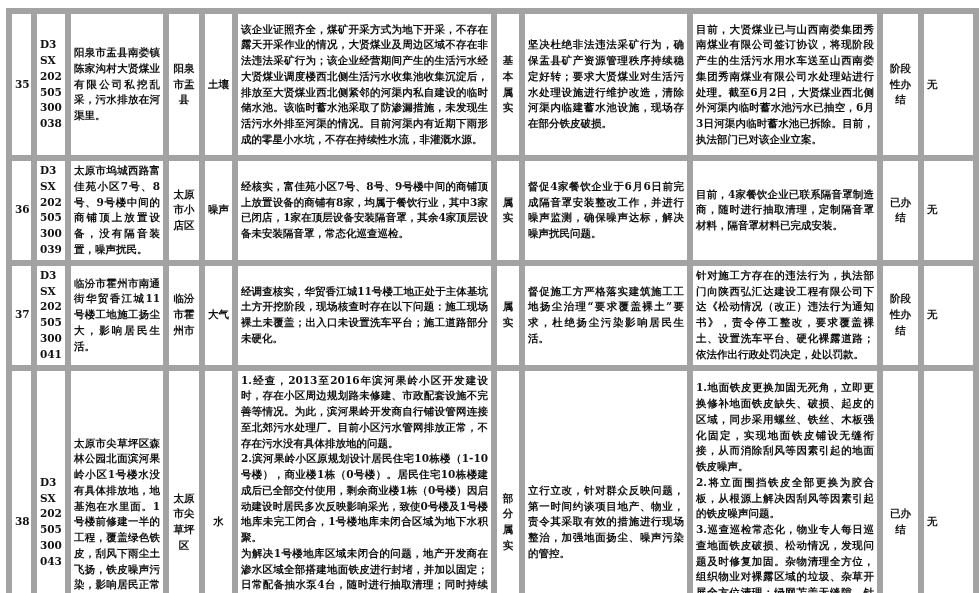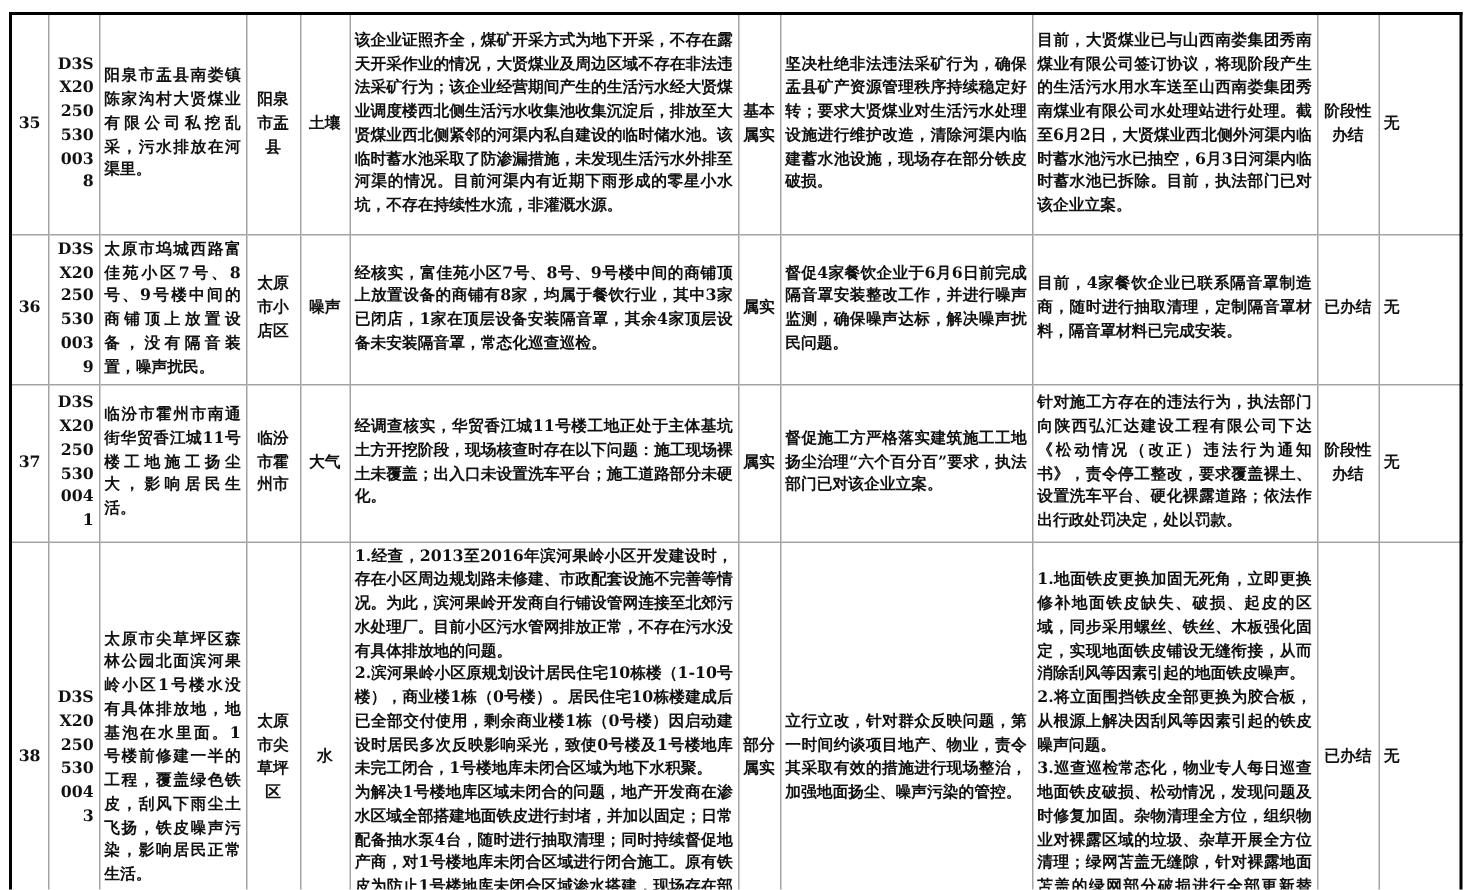--- a/index.html
+++ b/index.html
@@ -17,31 +17,31 @@
     padding: 8px 6px;
   }
   table.report {
     border-collapse: collapse;
     table-layout: fixed;
     width: 967px;
     height: 577px;
     border: 2px solid #000000;
   }
   table.report td {
-    border: 1px solid #a3a3a3;
+    border: 6px solid #a3a3a3;
     vertical-align: middle;
     font-size: 10.5px;
     line-height: 1.5;
     font-weight: bold;
     padding: 2px 3px;
     box-sizing: border-box;
     overflow: hidden;
   }
   td.c-center { text-align: center; }
-  td.c-case   { text-align: right; word-break: break-all; margin-top: 36px; }
+  td.c-case   { text-align: left; word-break: break-all; margin-top: 36px; }
   td.c-text   { text-align: justify; white-space: pre-line; word-break: break-all; }
   td.c-left   { text-align: left; }
 </style>
 </head>
 <body>
 
 <div class="page">
   <table class="report">
     <colgroup>
       <col style="width:25px">
@@ -84,21 +84,21 @@
         <td class="c-left">无</td>
       </tr>
       <tr style="height:105px">
         <td class="c-center">37</td>
         <td class="c-case">D3SX202505300041</td>
         <td class="c-text">临汾市霍州市南通街华贸香江城11号楼工地施工扬尘大，影响居民生活。</td>
         <td class="c-center">临汾市霍州市</td>
         <td class="c-center">大气</td>
         <td class="c-text">经调查核实，华贸香江城11号楼工地正处于主体基坑土方开挖阶段，现场核查时存在以下问题：施工现场裸土未覆盖；出入口未设置洗车平台；施工道路部分未硬化。</td>
         <td class="c-center">属实</td>
-        <td class="c-text">督促施工方严格落实建筑施工工地扬尘治理“六个百分百”要求，执法部门已对该企业立案。</td>
+        <td class="c-text">督促施工方严格落实建筑施工工地扬尘治理“要求覆盖裸土”要求，杜绝扬尘污染影响居民生活。</td>
         <td class="c-text">针对施工方存在的违法行为，执法部门向陕西弘汇达建设工程有限公司下达《松动情况（改正）违法行为通知书》，责令停工整改，要求覆盖裸土、设置洗车平台、硬化裸露道路；依法作出行政处罚决定，处以罚款。</td>
         <td class="c-center">阶段性办结</td>
         <td class="c-left">无</td>
       </tr>
       <tr style="height:225px">
         <td class="c-center">38</td>
         <td class="c-case">D3SX202505300043</td>
         <td class="c-text">太原市尖草坪区森林公园北面滨河果岭小区1号楼水没有具体排放地，地基泡在水里面。1号楼前修建一半的工程，覆盖绿色铁皮，刮风下雨尘土飞扬，铁皮噪声污染，影响居民正常生活。</td>
         <td class="c-center">太原市尖草坪区</td>
         <td class="c-center">水</td>

